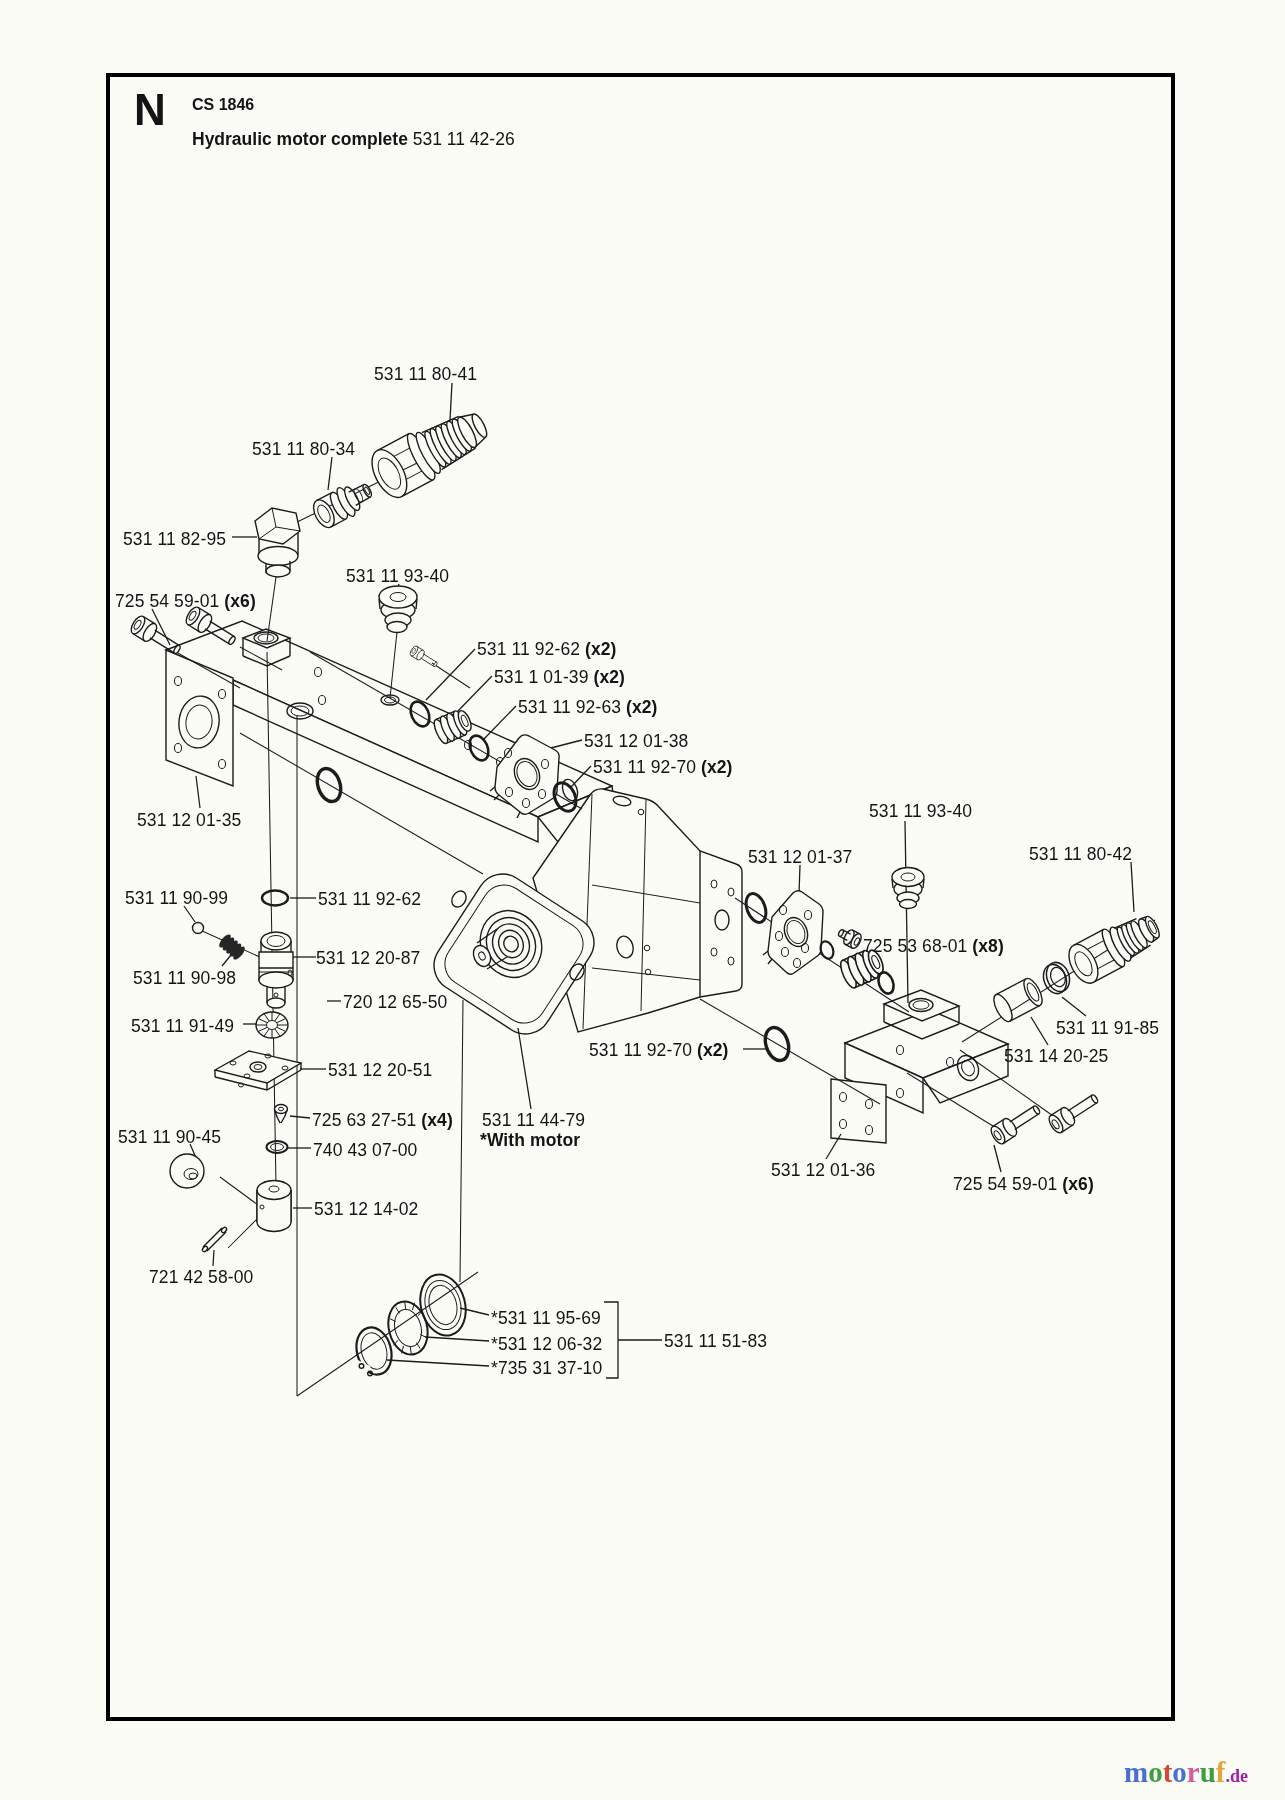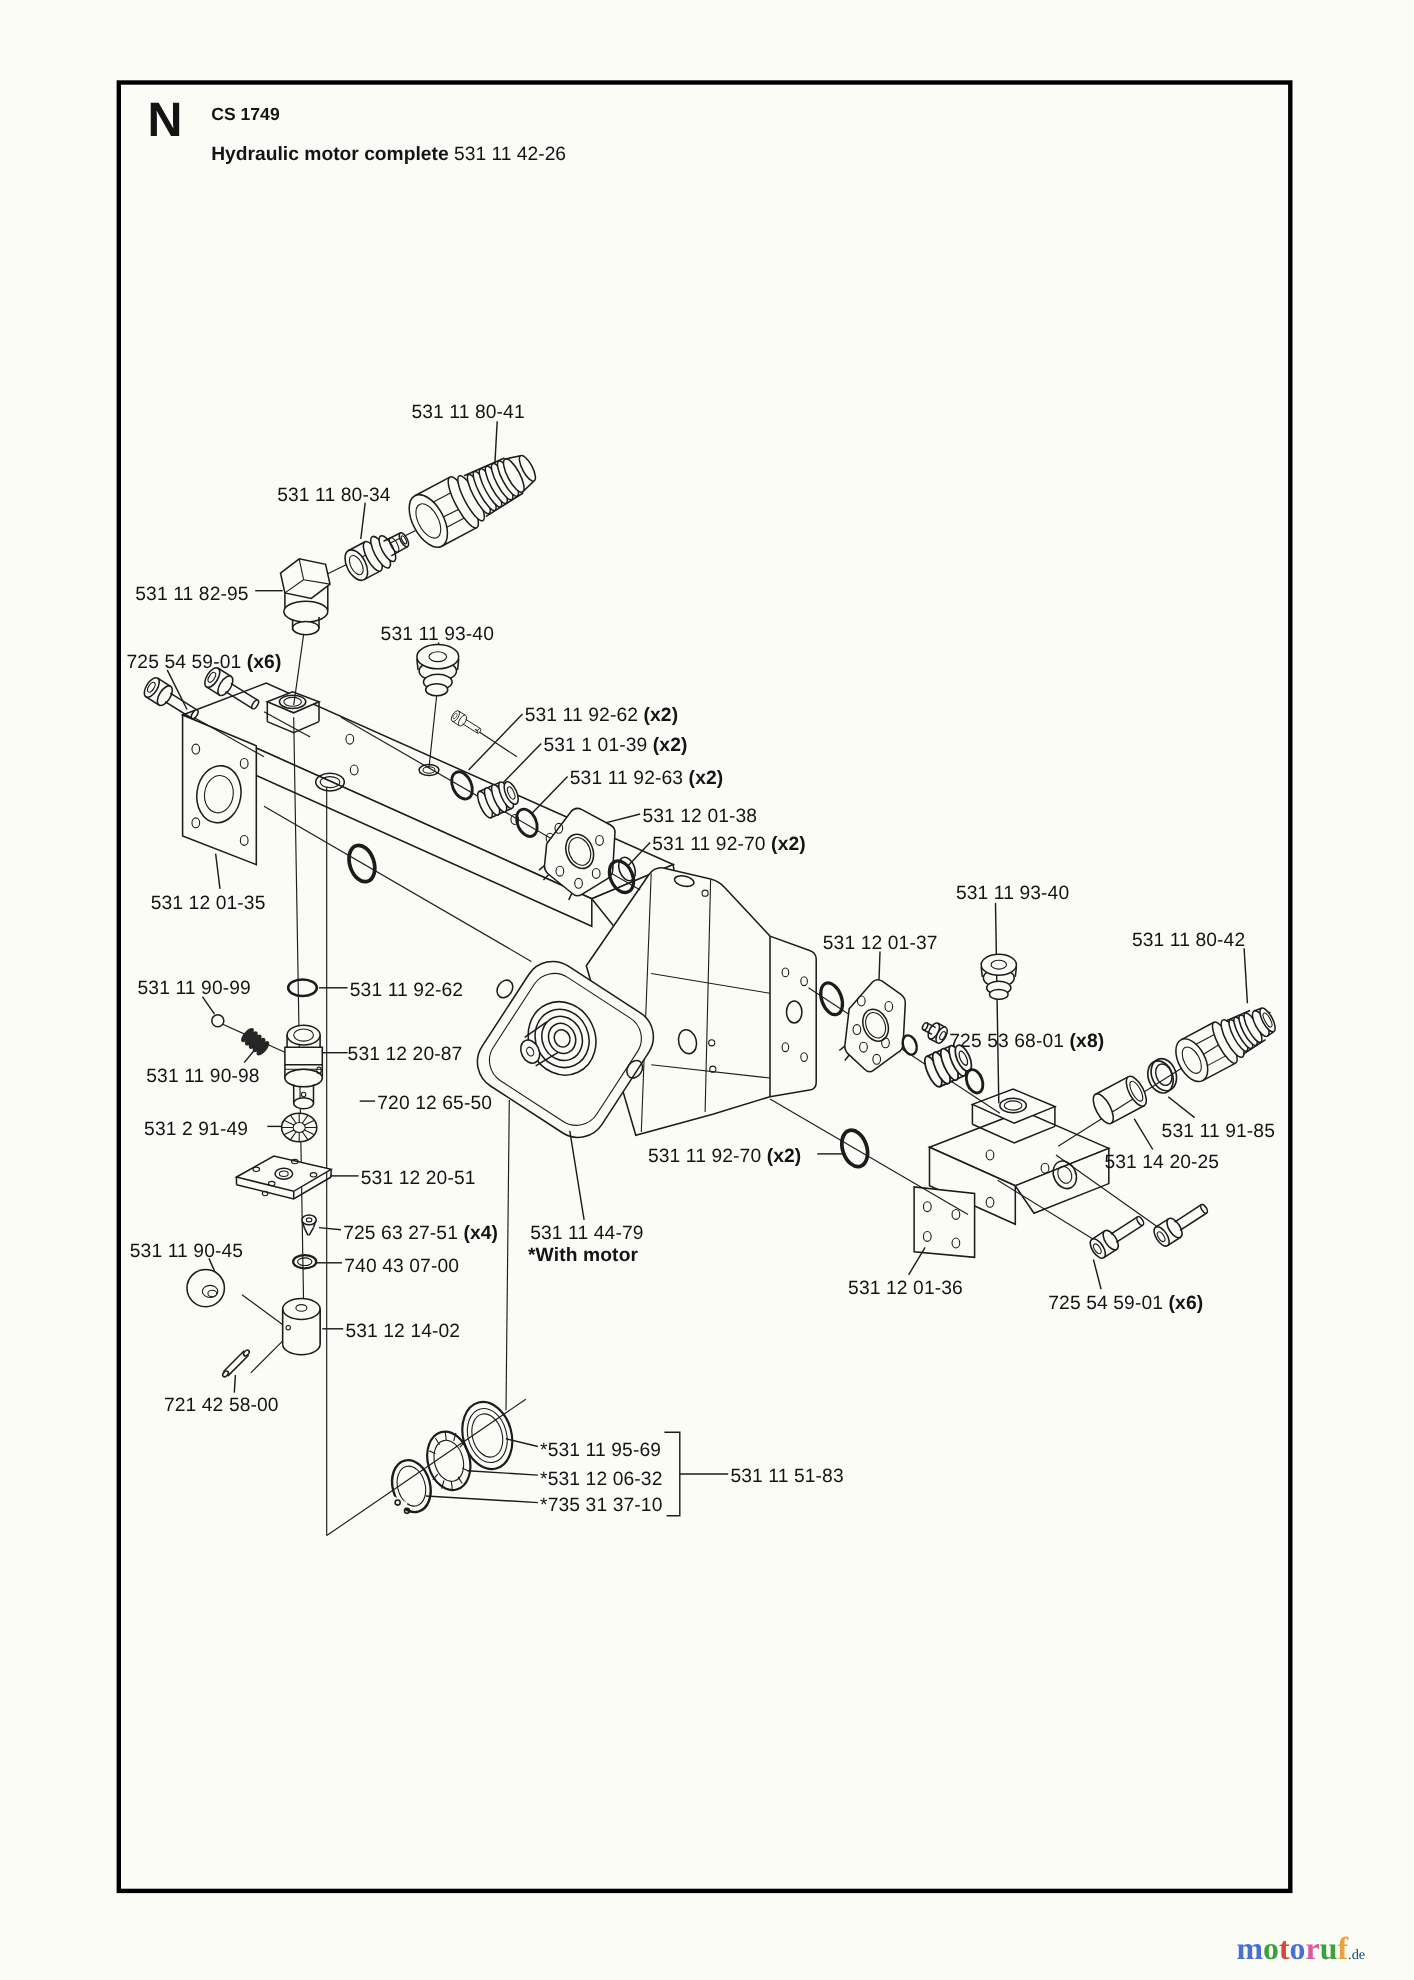--- a/index.html
+++ b/index.html
@@ -9,38 +9,38 @@
   .letterN{position:absolute;left:134px;top:88px;font-size:44px;font-weight:700;line-height:1;}
   .model{position:absolute;left:192px;top:97px;font-size:16px;font-weight:700;line-height:1;}
   .subtitle{position:absolute;left:192px;top:131px;font-size:17.5px;line-height:1;white-space:nowrap;}
   .subtitle .t{font-weight:700;text-align:right;}
   svg.art{position:absolute;left:0;top:0;width:1285px;height:1800px;}
   .lbl{position:absolute;font-size:17.5px;line-height:1.15;white-space:nowrap;letter-spacing:.1px;}
   .lbl .qty{font-weight:700;}
   .lbl.bold{font-weight:700;}
   .wm{position:absolute;left:1124px;top:1758px;font-family:"Liberation Serif",serif;
       font-weight:700;font-size:29px;line-height:1;text-decoration:none;white-space:nowrap;}
-  .wm .de{font-size:13px;font-weight:400;color:#0c4a6e;}
+  .wm .de{font-size:18px;font-weight:700;color:#a21caf;}
   
   .s{stroke:#1c1c1c;stroke-width:1.4;fill:none;}
   .sw{stroke:#1c1c1c;stroke-width:1.4;fill:#fcfcf7;}
   .thin{stroke:#1c1c1c;stroke-width:1;fill:none;}
   .ax{stroke:#1c1c1c;stroke-width:1.05;fill:none;}
   .ld{stroke:#1c1c1c;stroke-width:1.3;fill:none;}
   .or{stroke:#1c1c1c;fill:none;}
   .spring{fill:#262626;stroke:none;}
 </style>
 </head>
 <body>
 
 <div class="page">
   <div class="frame"></div>
 
   <div class="letterN">N</div>
-  <div class="model">CS 1749</div>
+  <div class="model">CS 1846</div>
   <div class="subtitle">
     <span class="t">Hydraulic motor complete</span>
     <span>531 11 42-26</span>
   </div>
 
   <svg class="art" viewBox="0 0 1285 1800">
 
     <g>
       <path class="sw" d="M166,650 L242,621 L612,786 L538,817 Z"></path>
       <path class="sw" d="M233,680 L538,817 L538,842 L233,705 Z"></path>
@@ -510,21 +510,21 @@
   <div class="lbl" style="left:137px;top:810px"><span>531 12 01-35</span></div>
   <div class="lbl" style="left:869px;top:801px"><span>531 11 93-40</span></div>
   <div class="lbl" style="left:748px;top:847px"><span>531 12 01-37</span></div>
   <div class="lbl" style="left:1029px;top:844px"><span>531 11 80-42</span></div>
   <div class="lbl" style="left:863px;top:936px"><span>725 53 68-01</span> <span class="qty">(x8)</span></div>
   <div class="lbl" style="left:125px;top:888px"><span>531 11 90-99</span></div>
   <div class="lbl" style="left:318px;top:889px"><span>531 11 92-62</span></div>
   <div class="lbl" style="left:316px;top:948px"><span>531 12 20-87</span></div>
   <div class="lbl" style="left:133px;top:968px"><span>531 11 90-98</span></div>
   <div class="lbl" style="left:343px;top:992px"><span>720 12 65-50</span></div>
-  <div class="lbl" style="left:131px;top:1016px"><span>531 2 91-49</span></div>
+  <div class="lbl" style="left:131px;top:1016px"><span>531 11 91-49</span></div>
   <div class="lbl" style="left:328px;top:1060px"><span>531 12 20-51</span></div>
   <div class="lbl" style="left:312px;top:1110px"><span>725 63 27-51</span> <span class="qty">(x4)</span></div>
   <div class="lbl" style="left:118px;top:1127px"><span>531 11 90-45</span></div>
   <div class="lbl" style="left:313px;top:1140px"><span>740 43 07-00</span></div>
   <div class="lbl" style="left:589px;top:1040px"><span>531 11 92-70</span> <span class="qty">(x2)</span></div>
   <div class="lbl" style="left:482px;top:1110px"><span>531 11 44-79</span></div>
   <div class="lbl bold" style="left:480px;top:1130px"><span>*With motor</span></div>
   <div class="lbl" style="left:771px;top:1160px"><span>531 12 01-36</span></div>
   <div class="lbl" style="left:953px;top:1174px"><span>725 54 59-01</span> <span class="qty">(x6)</span></div>
   <div class="lbl" style="left:1004px;top:1046px"><span>531 14 20-25</span></div>

